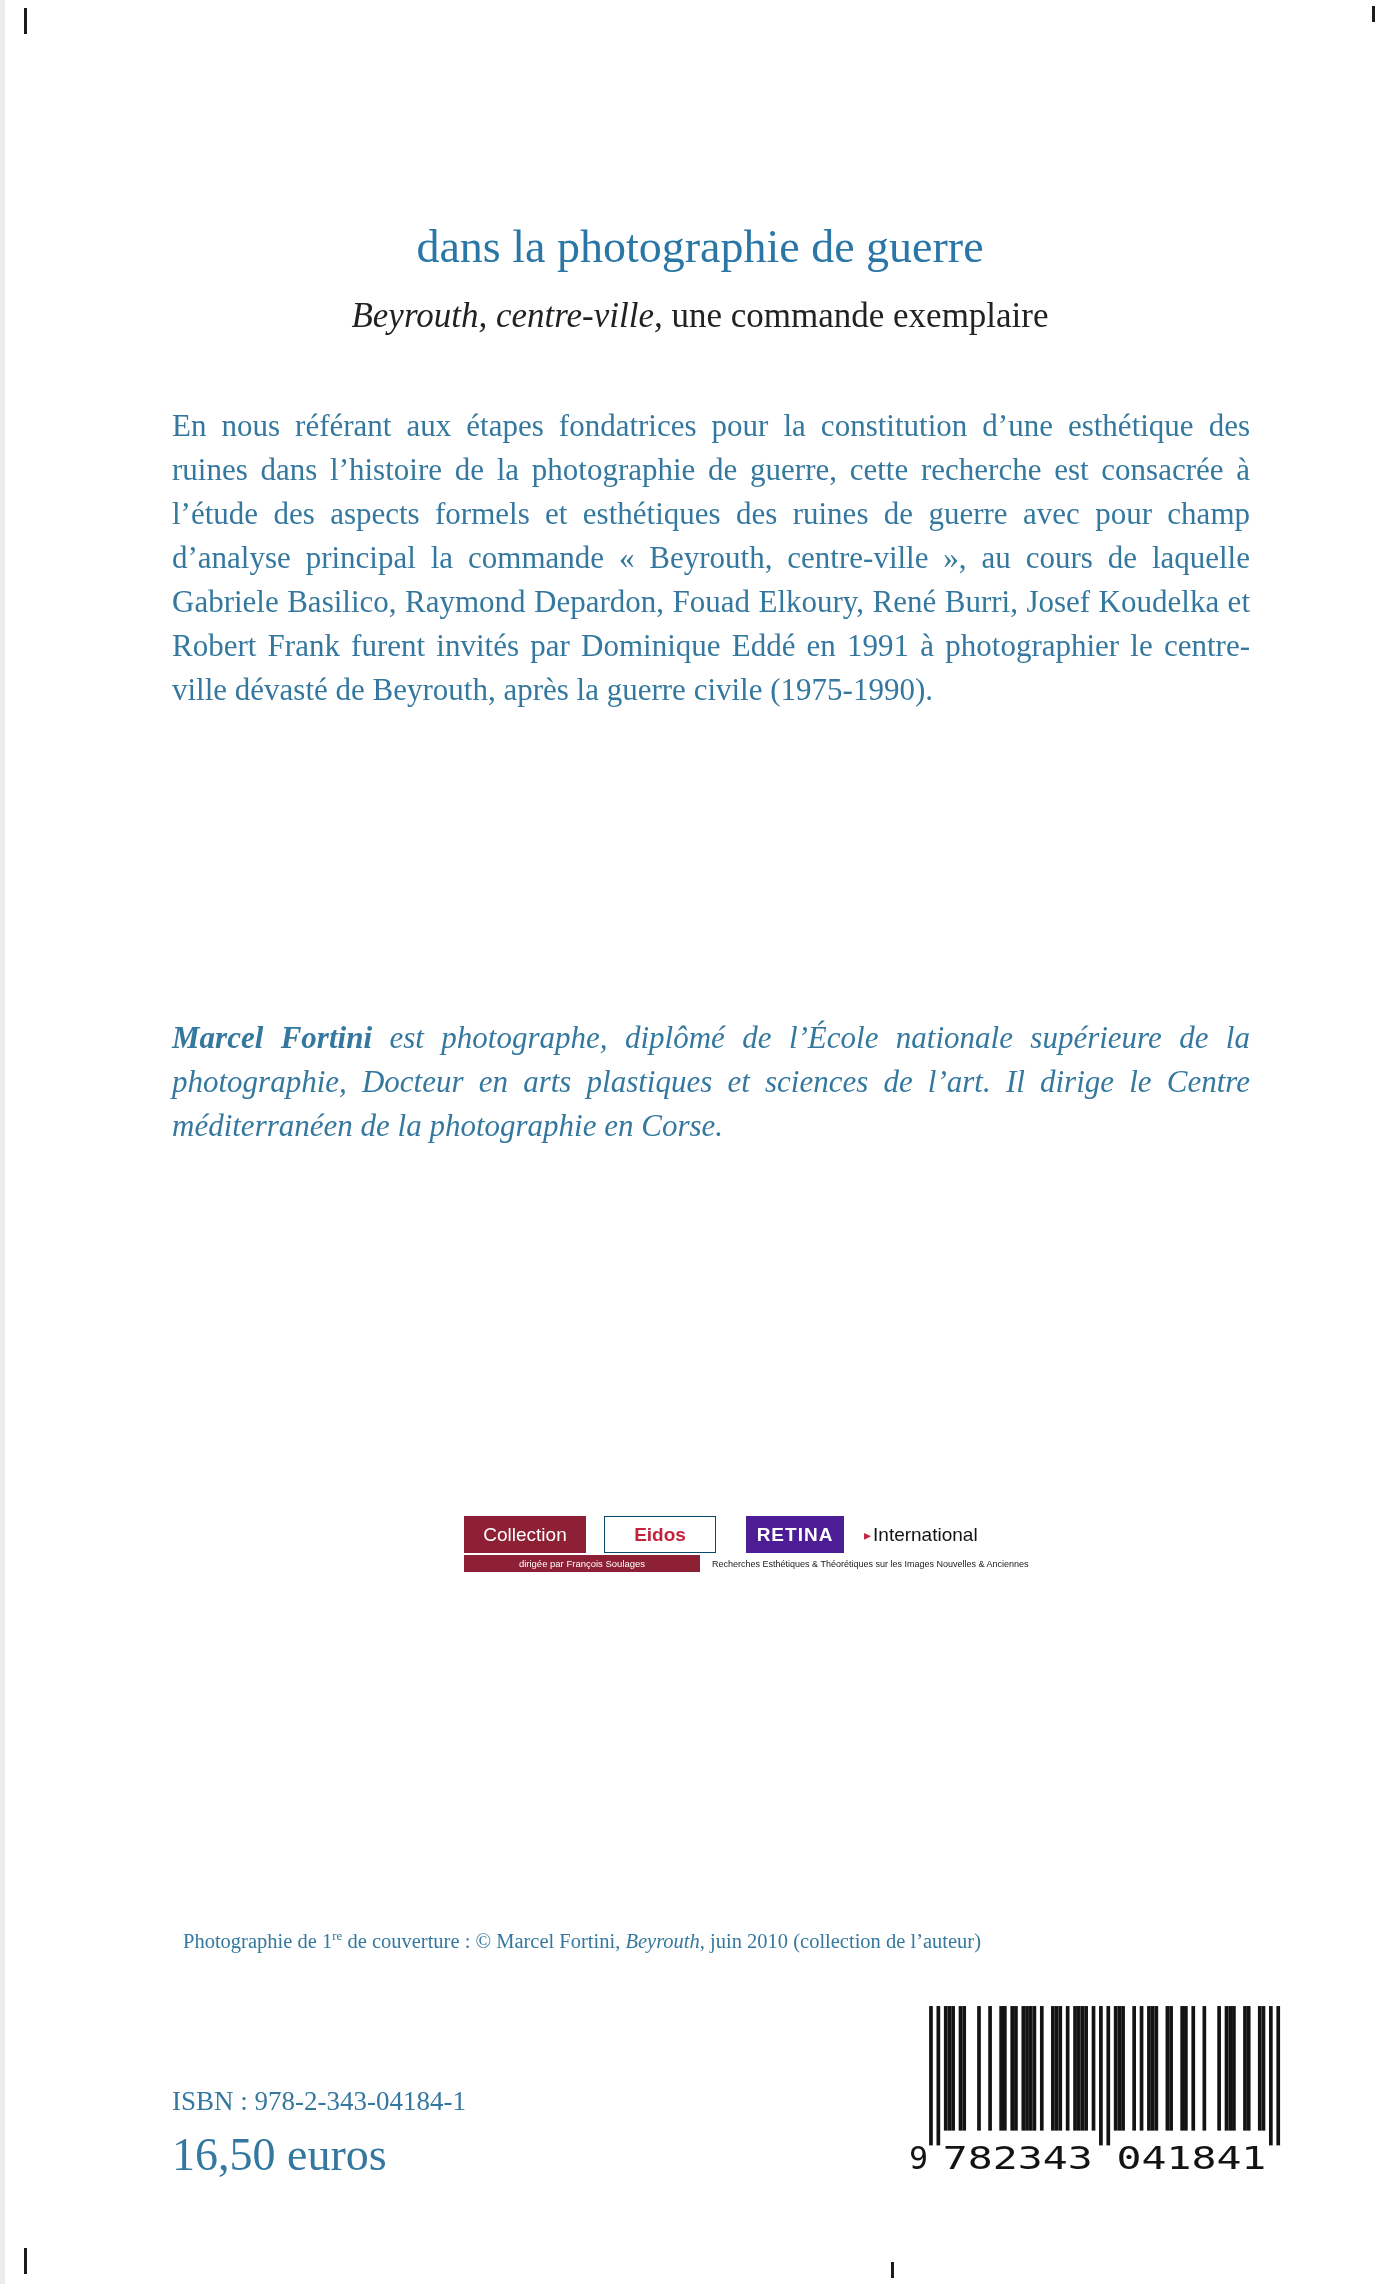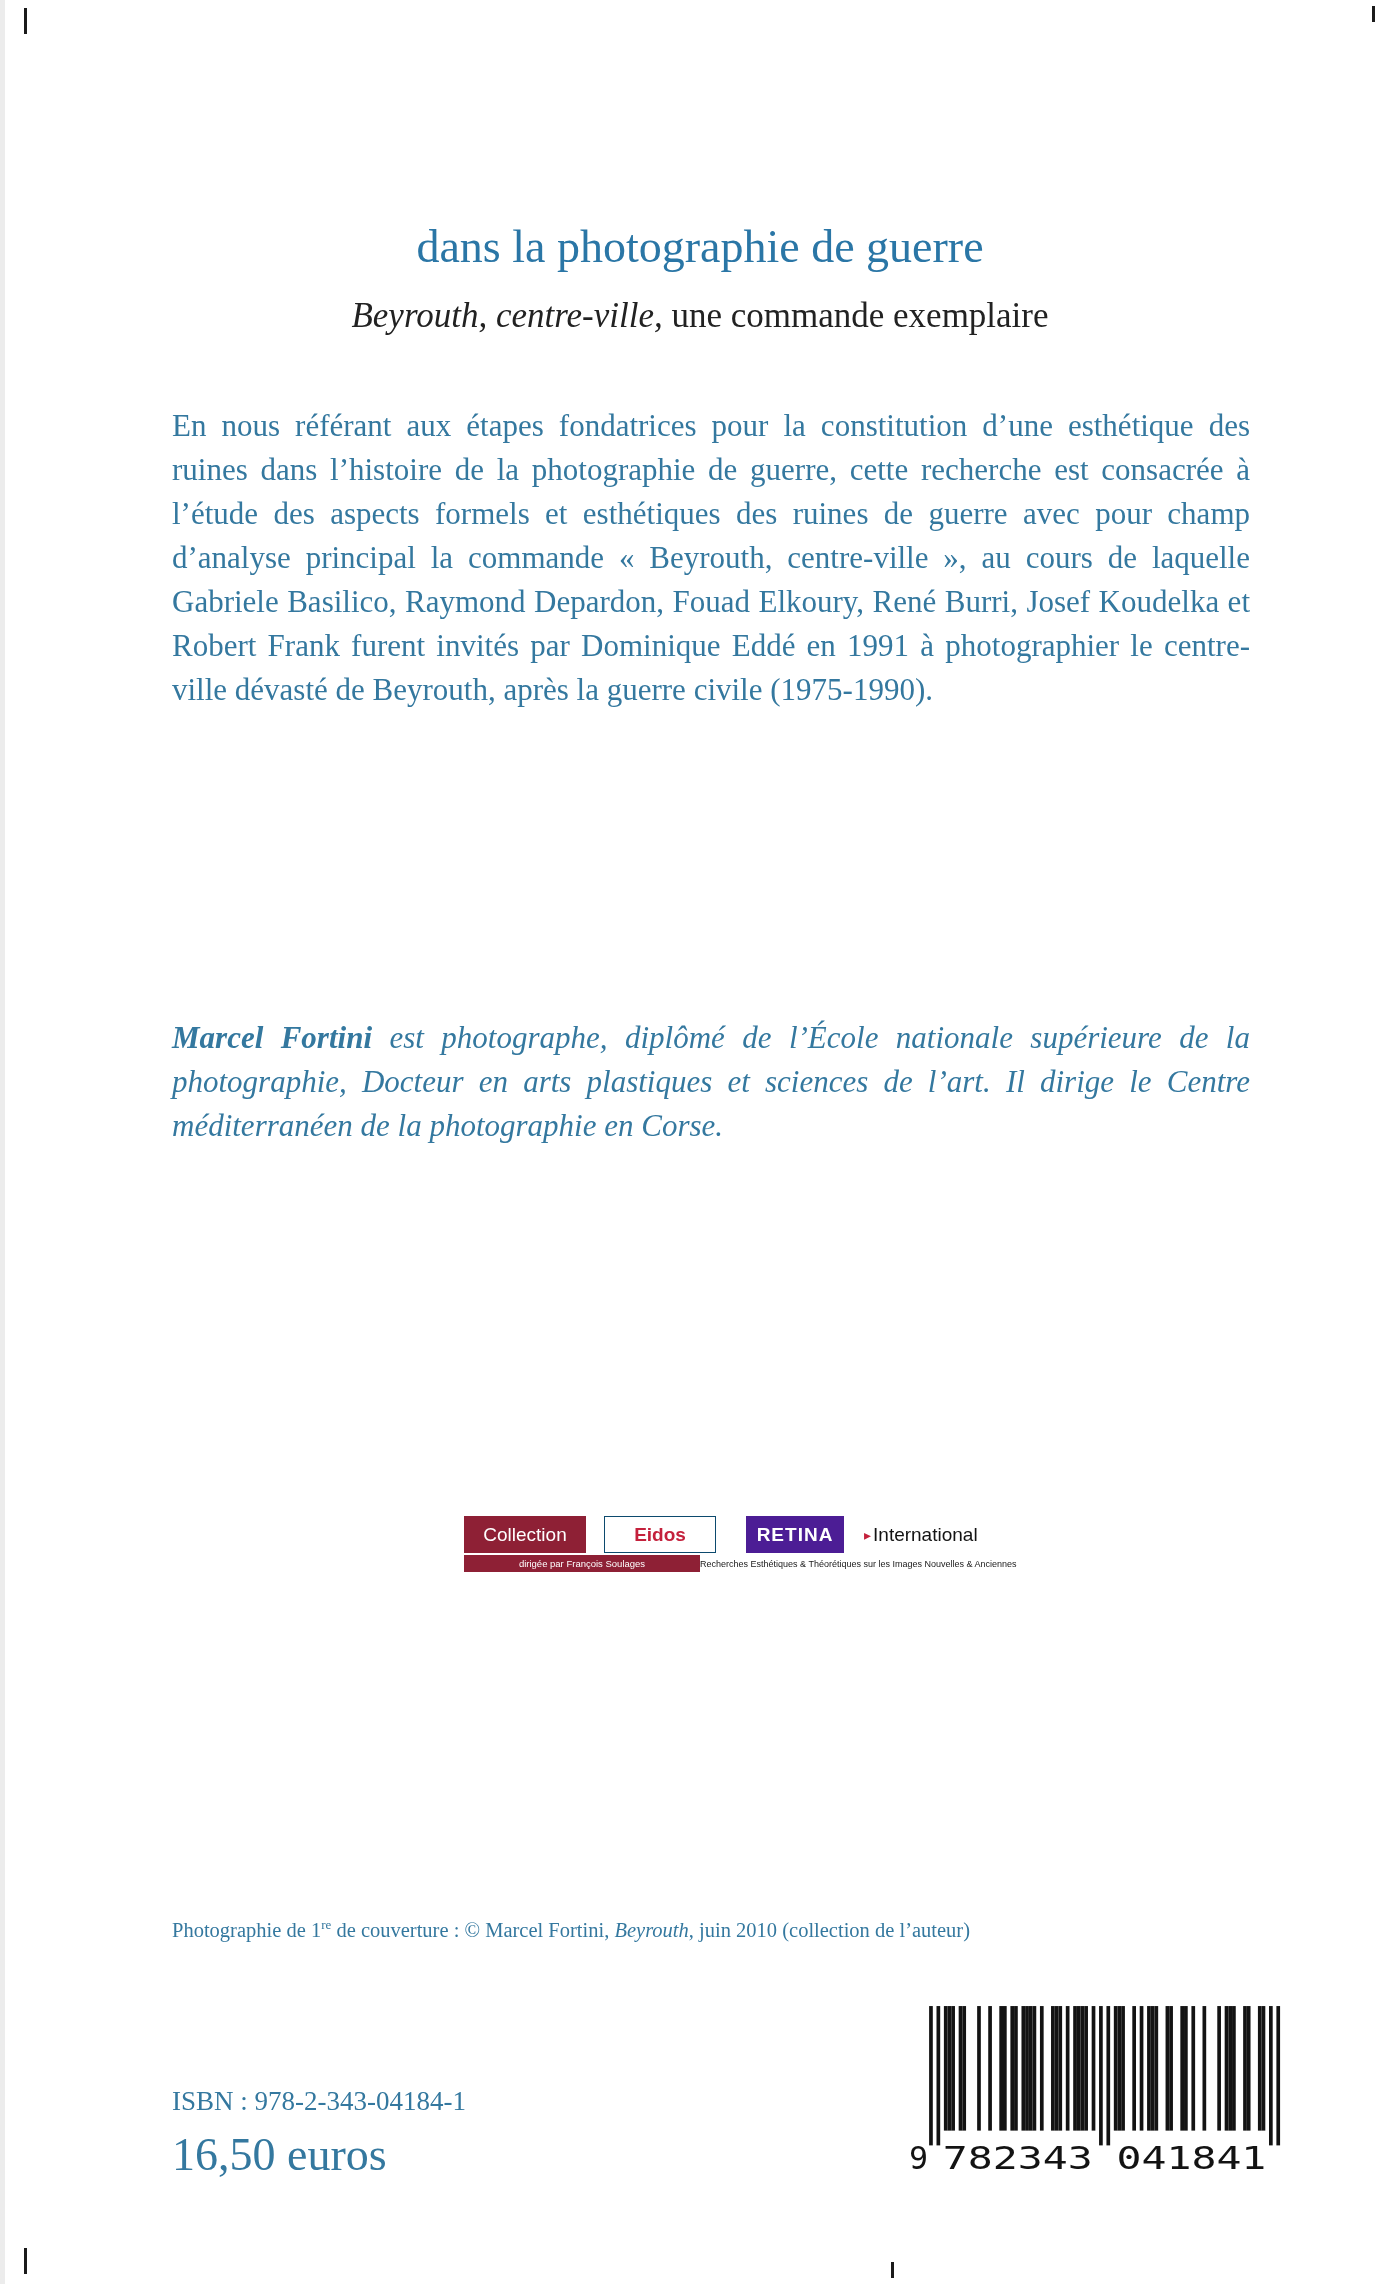--- a/index.html
+++ b/index.html
@@ -29,25 +29,25 @@
     font-style:italic;text-align:justify;
   }
   .bio .bio-name{font-weight:bold;}
   .logos{position:absolute;top:1516px;left:464px;font-family:"Liberation Sans", sans-serif;}
   .logo-row{display:flex;align-items:stretch;height:37px;gap:16px;}
   .box-collection{width:122px;background:var(--maroon,#8e2035);color:#fff;display:flex;align-items:center;justify-content:center;font-size:19px;}
   .box-eidos{width:112px;margin-left:2px;background:#fff;color:var(--eidos-red,#c4213c);display:flex;align-items:center;justify-content:center;font-size:19px;font-weight:bold;border:1px solid #0c4a6e;box-sizing:border-box;}
   .box-retina{width:98px;margin-left:14px;background:#4c1d95;color:#fff;display:flex;align-items:center;justify-content:center;font-size:19px;font-weight:bold;letter-spacing:1px;}
   .intl{display:flex;align-items:center;margin-left:4px;color:#131313;font-size:19px;}
   .intl .arrow{color:var(--eidos-red,#c4213c);font-size:14px;margin-right:2px;}
-  .logo-subrow{display:flex;margin-top:2px;height:17px;}
+  .logo-subrow{display:flex;margin-top:2px;height:17px;gap:12px;}
   .sub-collection{width:236px;background:var(--maroon,#8e2035);color:#fff;font-size:9.5px;display:flex;align-items:center;justify-content:center;white-space:nowrap;overflow:hidden;}
   .sub-retina{color:#1a1a1a;font-size:9px;display:flex;align-items:center;white-space:nowrap;}
   .credit{
-    position:absolute;top:1917px;left:172px;width:1080px;margin:0;
+    position:absolute;top:1917px;left:172px;width:1080px;margin:11px;
     color:var(--body-blue,#34789f);font-size:20.5px;
   }
   .credit sup{font-size:13px;}
   .isbn{position:absolute;top:2086px;left:172px;color:var(--body-blue,#34789f);font-size:27px;}
   .price{position:absolute;top:2128px;left:172px;color:var(--body-blue,#34789f);font-size:46px;}
   .barcode-wrap{position:absolute;left:908px;top:2006px;background:#fff;}
   .bcd{font-family:"DejaVu Sans Mono", monospace;font-size:30px;fill:#131313;}
 </style>
 </head>
 <body>

